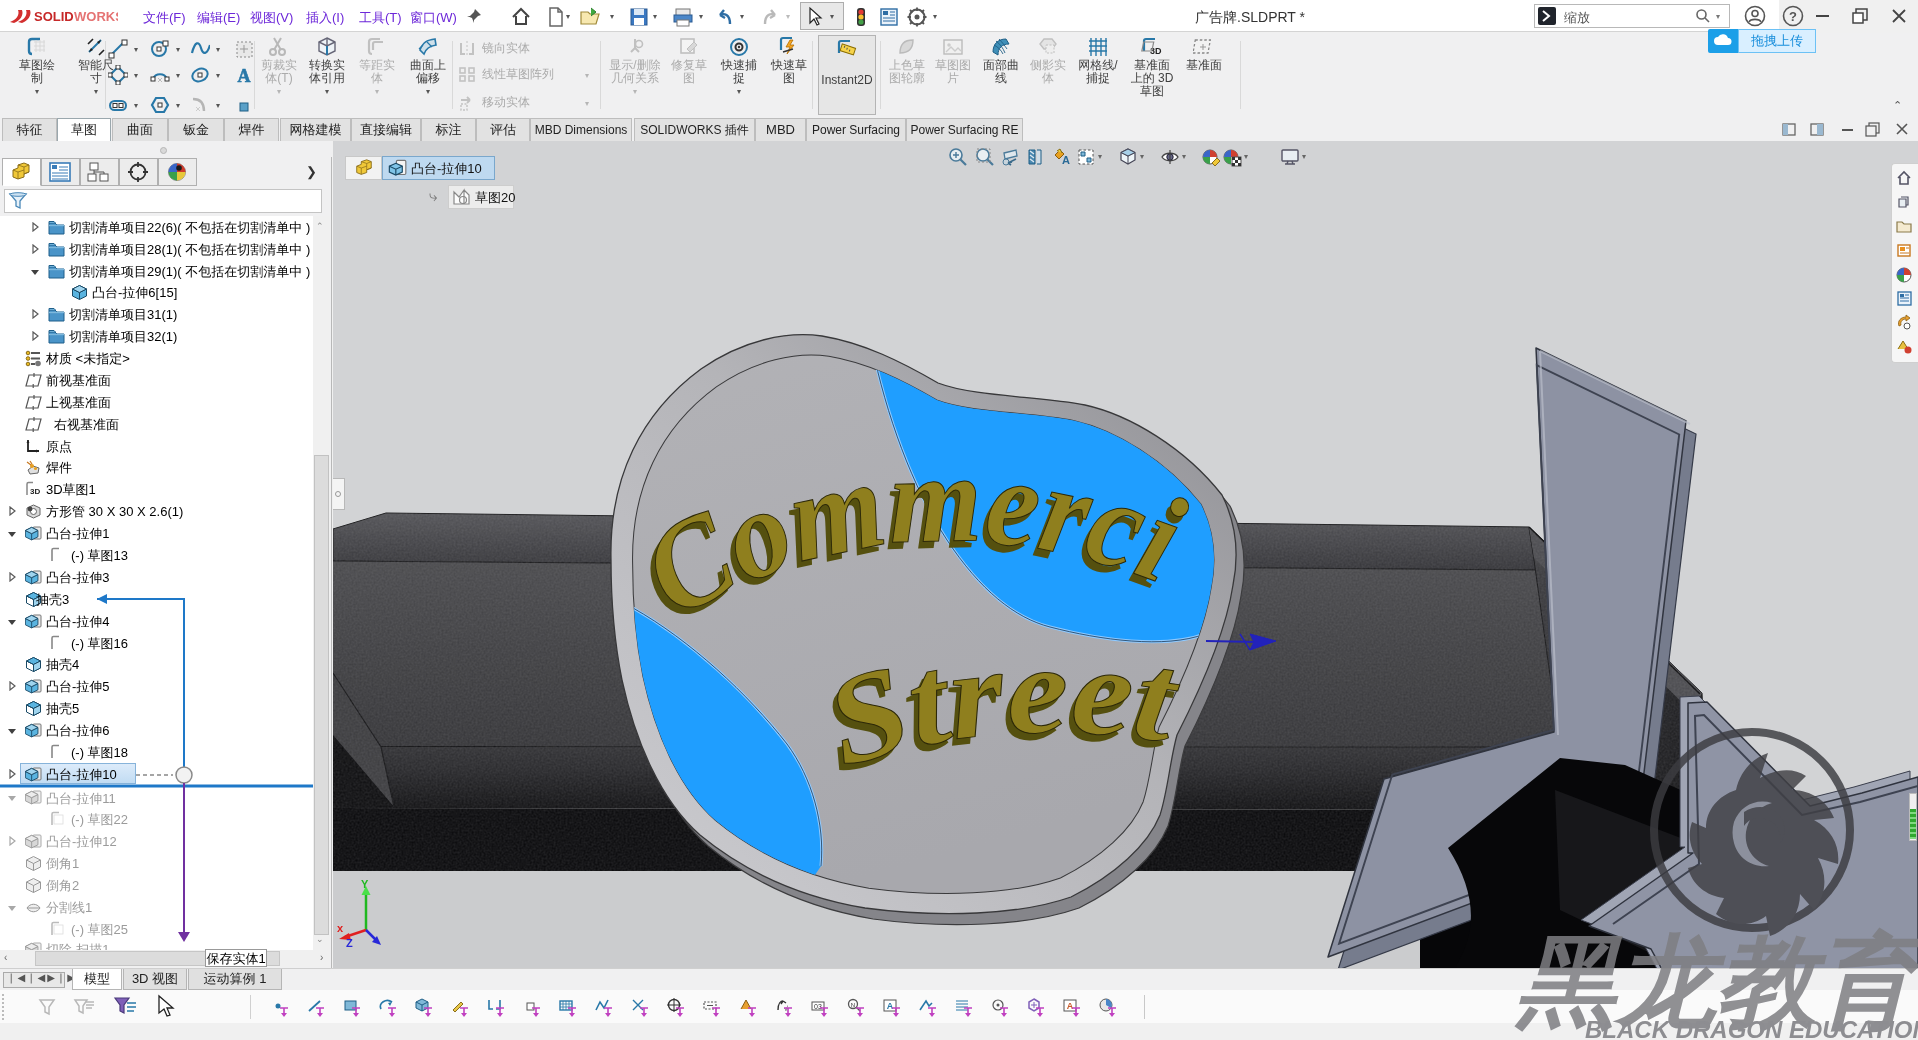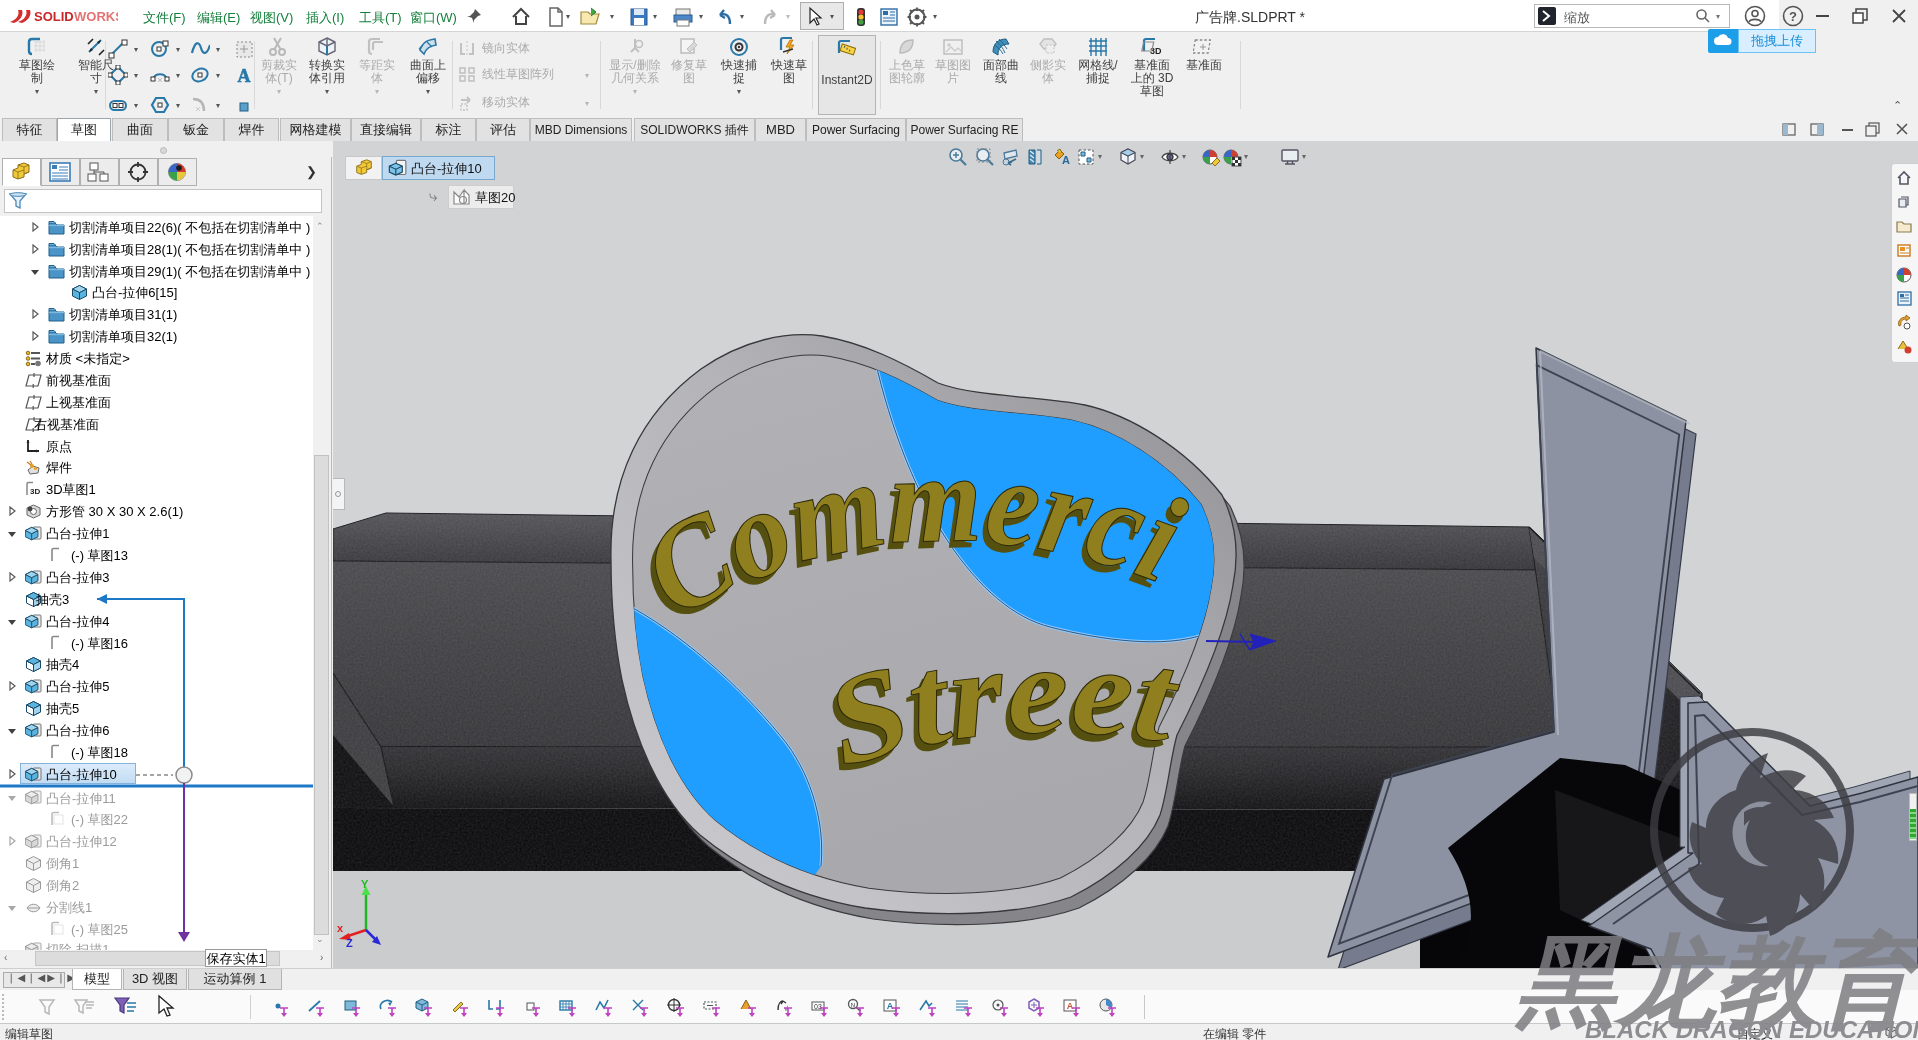--- a/index.html
+++ b/index.html
@@ -1,21 +1,21 @@
 <!DOCTYPE html>
 <html><head>
 <meta charset="utf-8">
 <style>
 * { margin:0; padding:0; box-sizing:border-box; }
 html,body { width:1918px; height:1040px; overflow:hidden; }
 body { font-family:"Liberation Sans", sans-serif; background:#f0f0f0; }
 #root { position:absolute; left:0; top:0; width:1918px; height:1040px; }
 .abs { position:absolute; }
 #titlebar { position:absolute; left:0; top:0; width:1779px; height:32px; background:#fff; border-bottom:1px solid #d4d4d4; }
-.menu { position:absolute; top:9px; font-size:13px; color:#15803d; }
+.menu { position:absolute; top:9px; font-size:13px; color:#6d28d9; }
 #title { position:absolute; top:9px; left:1150px; width:200px; text-align:center; font-size:14px; color:#333; }
 #searchbox { position:absolute; left:1534px; top:4px; width:196px; height:24px; background:#fff; border:1px solid #b8b8b8; }
 #ribbon { position:absolute; left:0; top:33px; width:1918px; height:85px; background:#f0f0f1; }
 .rsep { position:absolute; top:8px; height:68px; width:1px; background:#d9d9d9; }
 .rbtn { position:absolute; top:3px; text-align:center; font-size:12px; line-height:13px; color:#3f3f3f; }
 .rbtn svg { display:block; margin:0 auto 1px auto; }
 .rbtn .lbl { white-space:pre-line; }
 .rbtn.dis { color:#ababab; }
 .car { font-size:8px; color:#555; line-height:8px; margin-top:3px; }
 .dis .car { color:#b5b5b5; }
@@ -547,21 +547,21 @@
 <div class="trow" style="left:46px;top:154px">前视基准面</div>
 <div class="abs" style="left:25px;top:178px"><svg width="17" height="17" viewBox="0 0 17 17">
               <path d="M4 3 H16 L13 14 H1 Z" fill="none" stroke="#555" stroke-width="1.2"></path>
               <path d="M9 1 V5 M8.2 12 V16" stroke="#555" stroke-width="1.2"></path>
             </svg></div>
 <div class="trow" style="left:46px;top:176px">上视基准面</div>
 <div class="abs" style="left:25px;top:200px"><svg width="17" height="17" viewBox="0 0 17 17">
               <path d="M4 3 H16 L13 14 H1 Z" fill="none" stroke="#555" stroke-width="1.2"></path>
               <path d="M9 1 V5 M8.2 12 V16" stroke="#555" stroke-width="1.2"></path>
             </svg></div>
-<div class="trow" style="left:34px;top:198px">右视基准面</div>
+<div class="trow" style="left:54px;top:198px">右视基准面</div>
 <div class="abs" style="left:25px;top:222px"><svg width="17" height="17" viewBox="0 0 17 17">
               <path d="M3 2 V13 H14" fill="none" stroke="#222" stroke-width="1.8"></path>
               <path d="M3 2 L1.5 5 H4.5 Z M14 13 L11 11.5 V14.5 Z" fill="#222"></path>
             </svg></div>
 <div class="trow" style="left:46px;top:220px">原点</div>
 <div class="abs" style="left:25px;top:243px"><svg width="17" height="17" viewBox="0 0 17 17">
               <path d="M3 11 L8 7 L14 9 L13 14 L5 15 Z" fill="#e0e0e0" stroke="#666"></path>
               <circle cx="7" cy="7" r="2" fill="#e8a020"></circle>
               <circle cx="10.5" cy="9.5" r="1.6" fill="#e8a020"></circle>
               <path d="M2 3 L6 6 M5 2 L7 5" stroke="#c87820" stroke-width="1.2"></path>
@@ -977,29 +977,20 @@
         </svg>
 <svg class="abs" style="left:1098px;top:7px" width="17" height="17" viewBox="0 0 17 17">
           <circle cx="8" cy="8" r="6" fill="#e8e8e8" stroke="#555"></circle>
           <path d="M8 8 L8 2 A6 6 0 0 1 13 11 Z" fill="#4a86c8"></path>
         </svg>
 <svg class="abs" style="left:1107px;top:16px" width="10" height="12" viewBox="0 0 10 12">
           <path d="M1 2 H9 M5 2 V9" stroke="#c040c0" stroke-width="1.6"></path>
           <path d="M5 11 l-3 -4 h6 Z" fill="#c040c0"></path>
         </svg>
 <div class="abs" style="left:1144px;top:5px;width:1px;height:24px;background:#c8c8c8"></div>
-</div>
-<div id="statusbar">
-<div class="abs" style="left:5px;top:2px">编辑草图</div>
-<div class="abs" style="left:1203px;top:2px">在编辑 零件</div>
-<div class="abs" style="left:1737px;top:2px">自定义 <span style="font-size:8px">▴</span></div>
-<svg class="abs" style="left:1884px;top:1px" width="15" height="15" viewBox="0 0 15 15">
-          <path d="M7.5 1 L13 4 V10 L7.5 13 L2 10 V4 Z" fill="#ddd" stroke="#555"></path>
-          <path d="M2 4 L7.5 7 L13 4 M7.5 7 V13" stroke="#555" fill="none"></path>
-        </svg>
 </div>
 <div id="viewport">
 <svg width="1585" height="827" viewBox="333 141 1585 827" style="position:absolute;left:0;top:0">
 <defs>
 <linearGradient id="gTop" x1="0" y1="0" x2="0" y2="1">
  <stop offset="0" stop-color="#525256"></stop>
               <stop offset="1" stop-color="#323236"></stop>
 </linearGradient>
 <linearGradient id="gFront" x1="0" y1="0" x2="0" y2="1">
  <stop offset="0" stop-color="#48484b"></stop>

